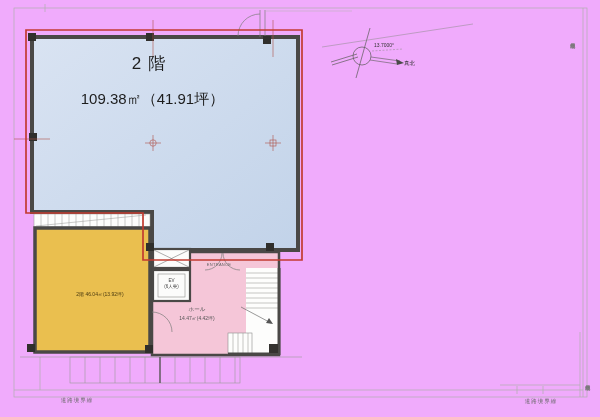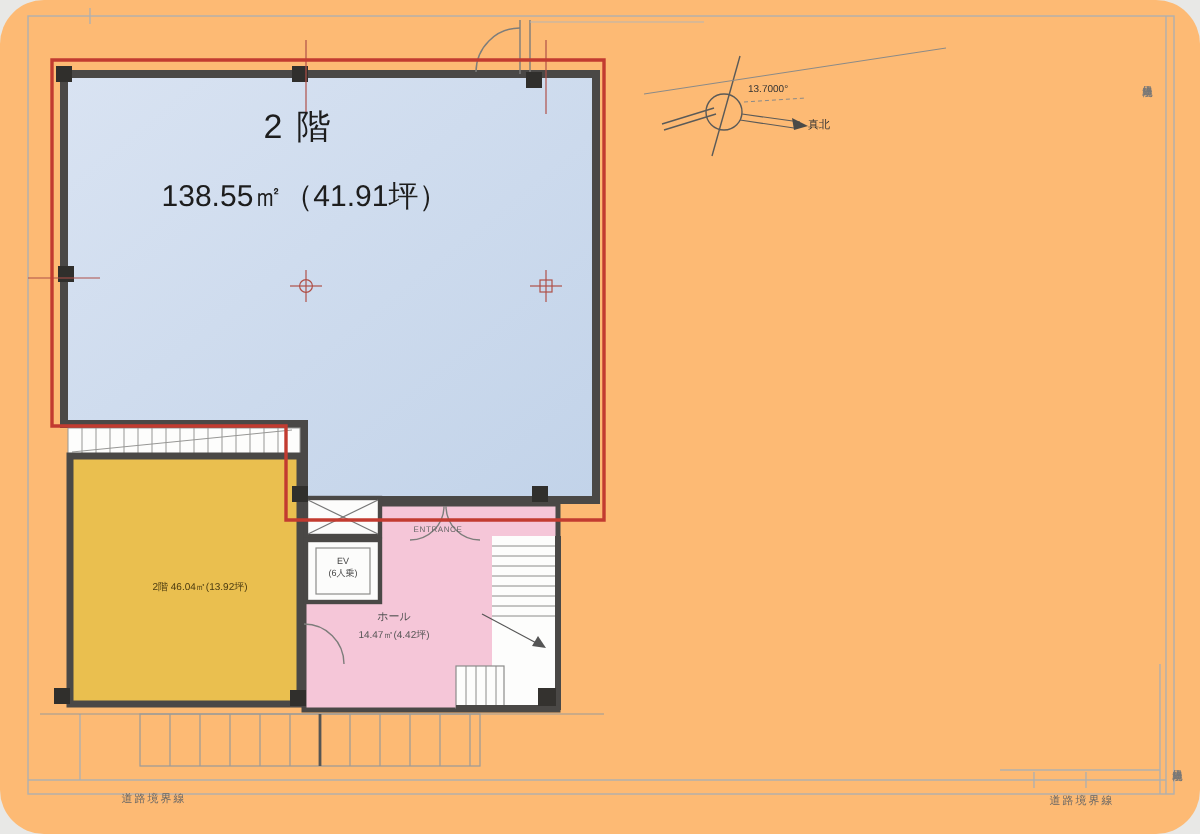--- a/index.html
+++ b/index.html
@@ -1,17 +1,17 @@
 <!DOCTYPE html>
 <html><head>
 <meta charset="utf-8">
 <style>
   html,body{margin:0;padding:0;background:#e8e8e6;}
-  .plan{position:relative;width:600px;height:417px;background:#fdba74;overflow:hidden;
-        font-family:"Liberation Sans","DejaVu Sans",sans-serif;color:#2a2a2a;border-radius:22px;}
+  .plan{position:relative;width:600px;height:417px;background:#f0abfc;overflow:hidden;
+        font-family:"Liberation Sans","DejaVu Sans",sans-serif;color:#2a2a2a;}
   svg{position:absolute;left:0;top:0;}
   .t{position:absolute;text-align:center;line-height:1.15;white-space:nowrap;}
   .floor{left:62px;top:54px;width:180px;font-size:17px;letter-spacing:7px;color:#1d1d1d;}
   .area{left:35px;top:90px;width:235px;font-size:15px;color:#1d1d1d;}
   .room2{left:52px;top:292px;width:96px;font-size:5px;color:#4a3a10;}
   .hallname{left:172px;top:306px;width:50px;font-size:5.5px;color:#555;}
   .hallarea{left:165px;top:316px;width:64px;font-size:5px;color:#555;}
   .ev1{left:157px;top:278px;width:29px;font-size:4.5px;color:#444;}
   .ev2{left:155px;top:284px;width:33px;font-size:4.5px;color:#444;}
   .ent{left:197px;top:263px;width:44px;font-size:4px;letter-spacing:.3px;color:#666;}
@@ -166,21 +166,21 @@
     <line x1="331" y1="62" x2="357" y2="54"></line>
     <line x1="332" y1="65" x2="358" y2="57"></line>
     <line x1="372" y1="51" x2="403" y2="49" stroke-dasharray="2,1.5" stroke-width="0.5" stroke="#8a8a88"></line>
     <line x1="371" y1="57" x2="400" y2="61" stroke-width="0.6"></line>
     <line x1="370" y1="60" x2="397" y2="64" stroke-width="0.6"></line>
     <polygon points="404,63 396,59 397,65" fill="#4a4a48" stroke="none"></polygon>
   </g>
 </svg>
 
   <div class="t floor">2階</div>
-  <div class="t area">138.55㎡（41.91坪）</div>
+  <div class="t area">109.38㎡（41.91坪）</div>
   <div class="t room2">2階 46.04㎡(13.92坪)</div>
   <div class="t hallname">ホール</div>
   <div class="t hallarea">14.47㎡(4.42坪)</div>
   <div class="t ev1">EV</div>
   <div class="t ev2">(6人乗)</div>
   <div class="t ent">ENTRANCE</div>
   <div class="t cang">13.7000°</div>
   <div class="t cnorth">真北</div>
   <div class="t bnd bbl">道路境界線</div>
   <div class="t bnd bbr">道路境界線</div>

